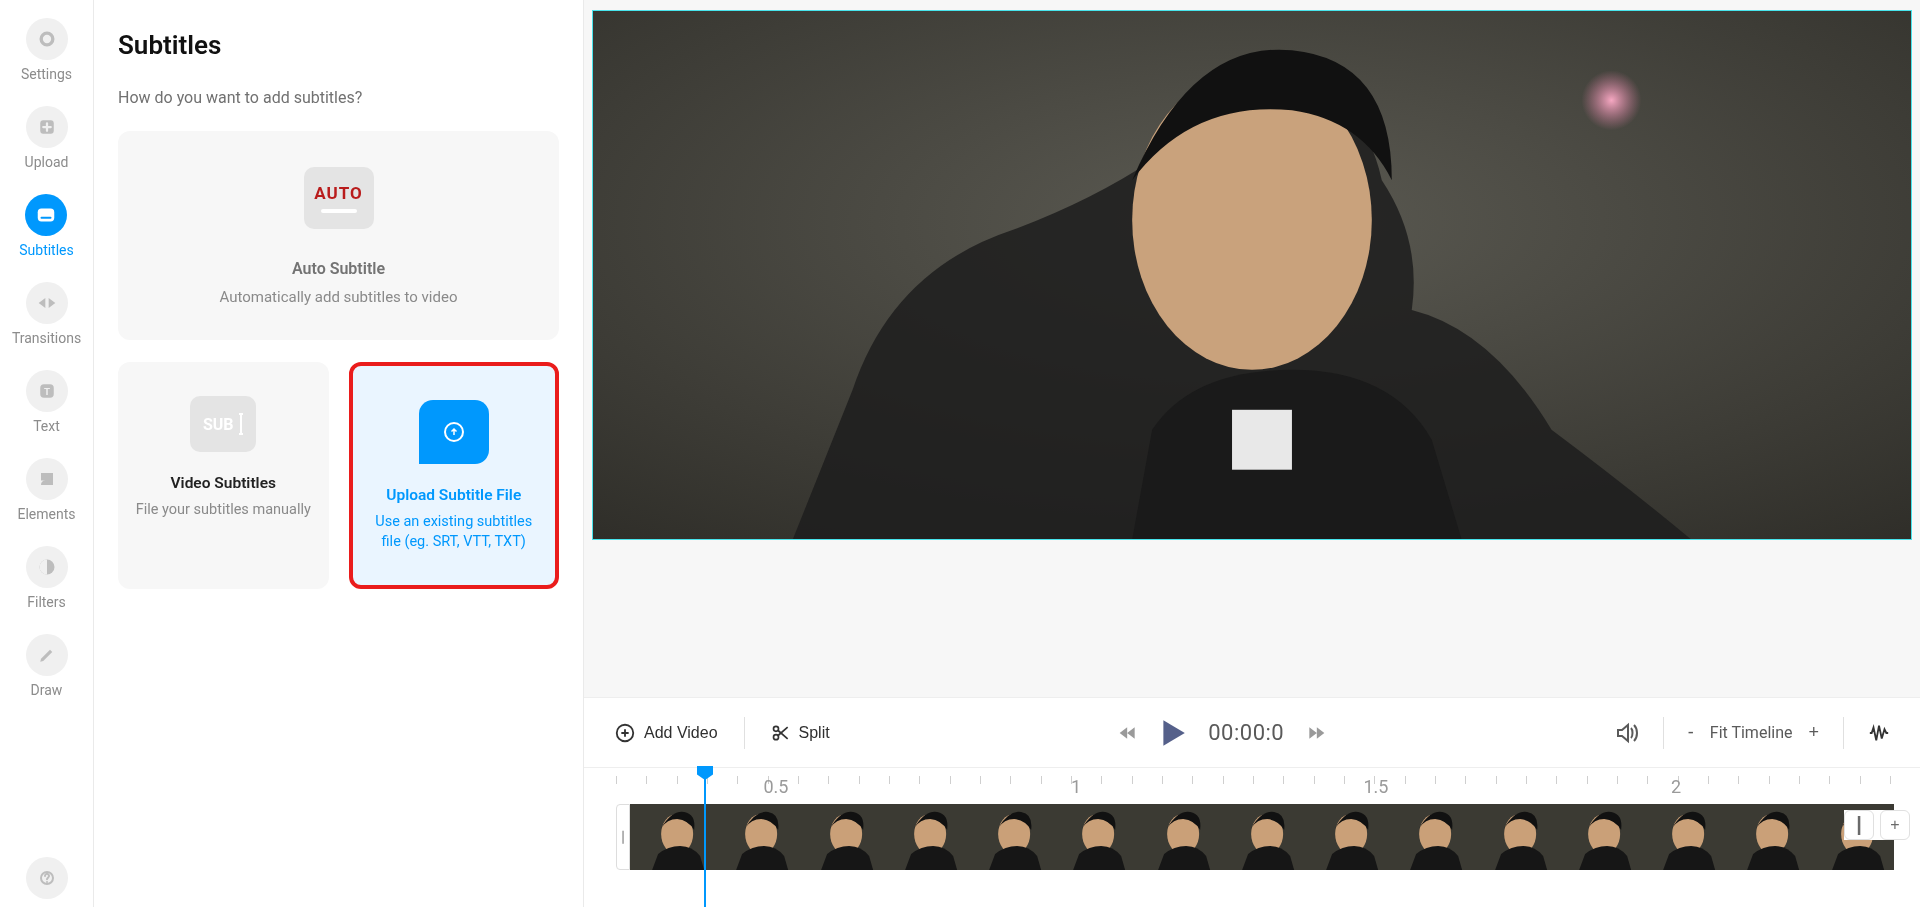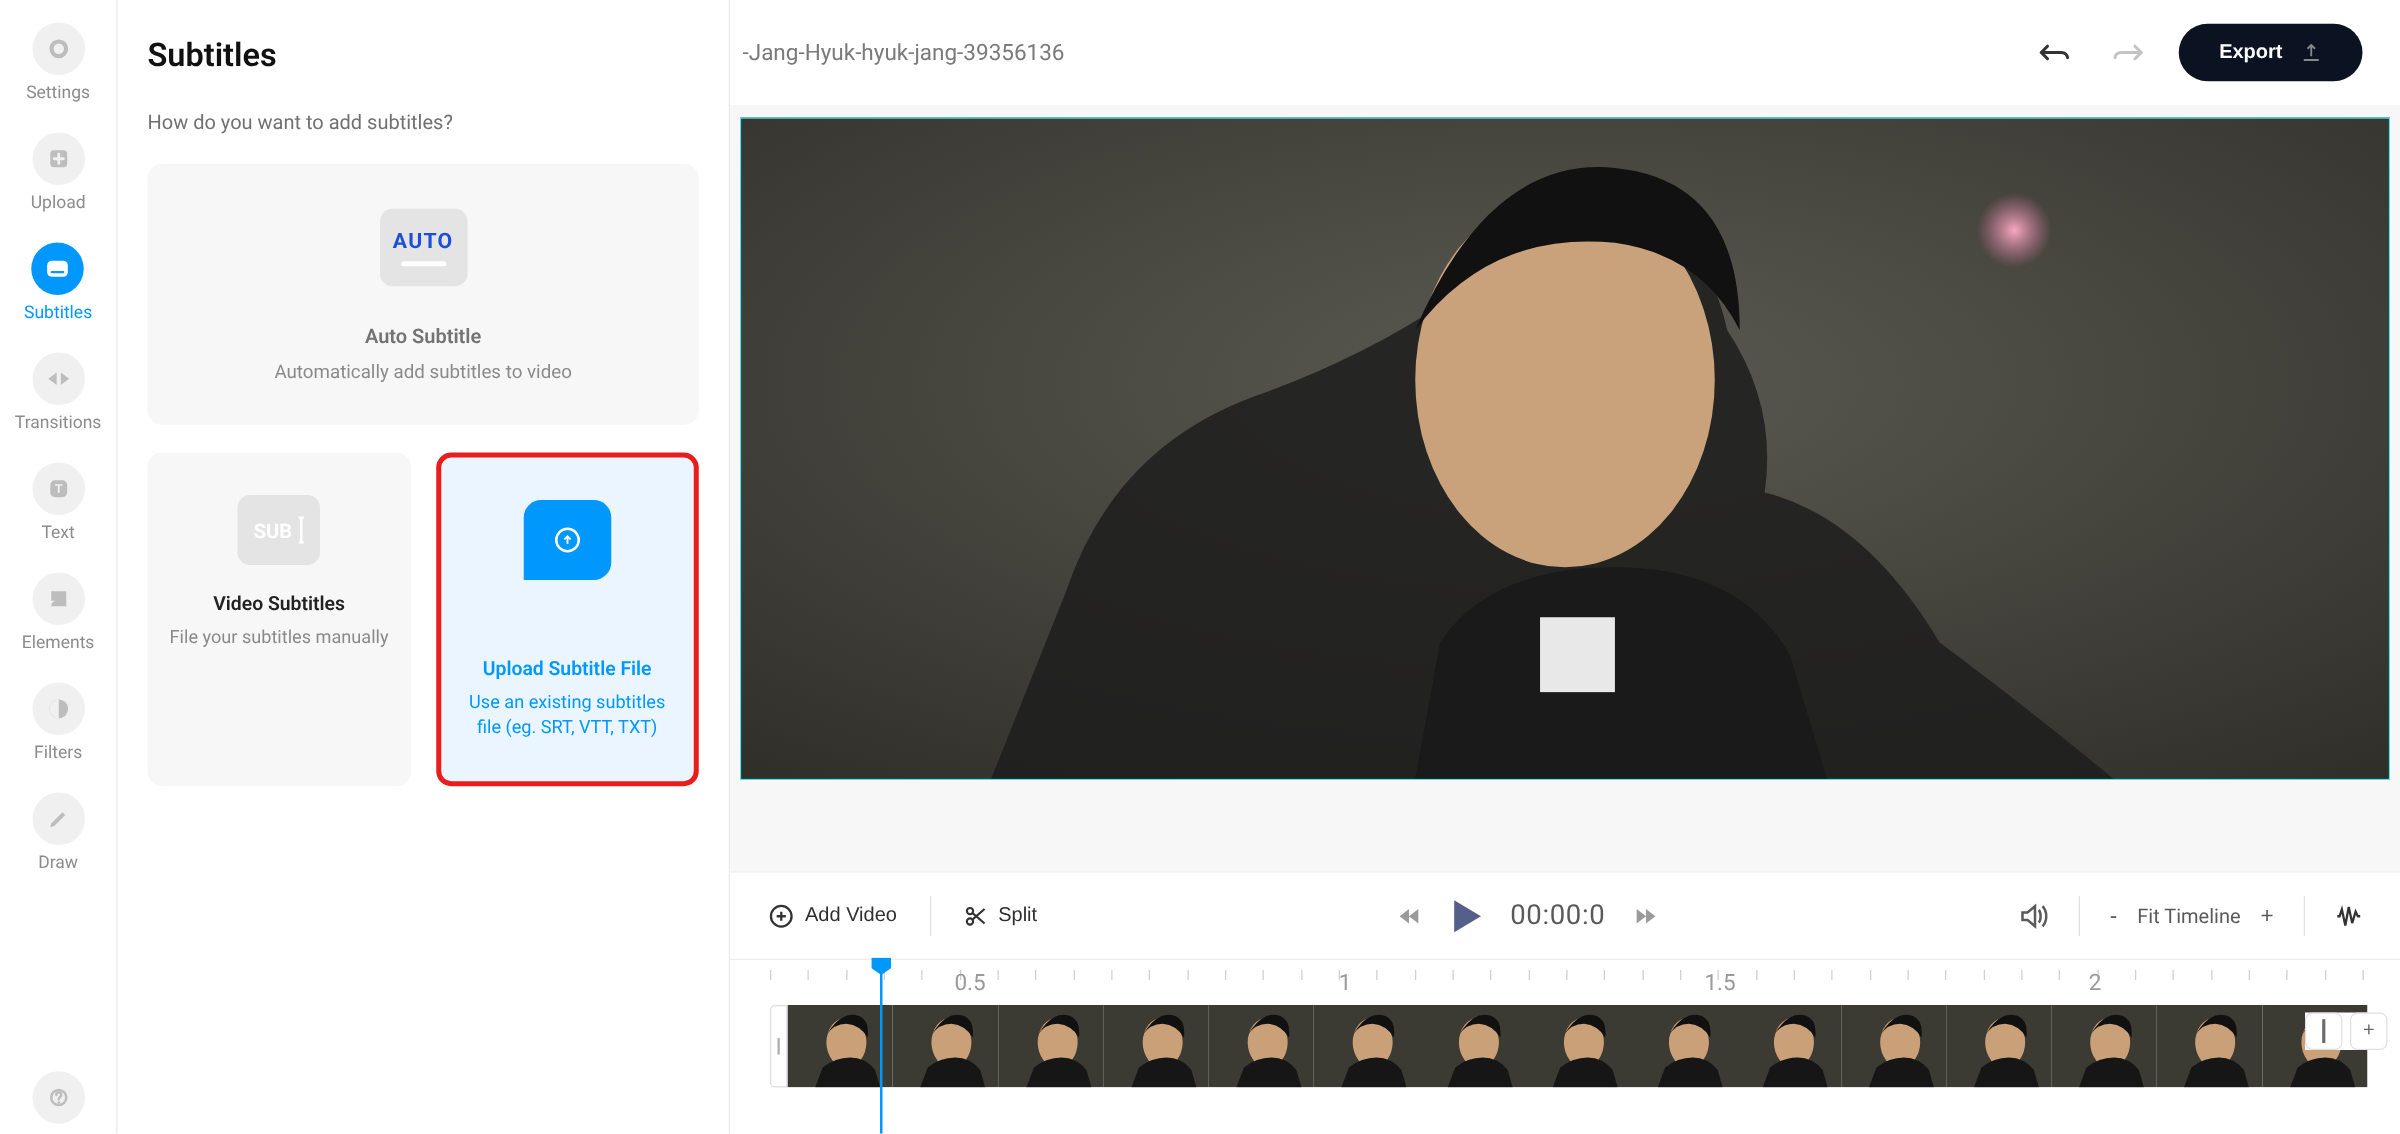--- a/index.html
+++ b/index.html
@@ -85,21 +85,21 @@
     margin-bottom: 22px;
     cursor: pointer;
   }
   .big-card .card-title { font-size: 16px; font-weight: 600; color: #737373; }
   .big-card .card-desc  { font-size: 15px; color: #8a8a8a; }
   .auto-icon {
     width: 70px; height: 62px;
     background: #e4e4e4;
     border-radius: 10px;
     display:flex; flex-direction:column; align-items:center; justify-content:center;
-    color:#1d4ed8; font-weight:700; font-size:17px; letter-spacing:1px;
+    color:#b91c1c; font-weight:700; font-size:17px; letter-spacing:1px;
     margin-bottom: 20px;
   }
   .auto-icon .bar { width: 36px; height:4px; background:#fff; margin-top:6px; border-radius:2px;}
 
   .two-cards {
     display: grid;
     grid-template-columns: 1fr 1fr;
     gap: 20px;
   }
   .small-card {
@@ -123,21 +123,21 @@
     display:flex; align-items:center; justify-content:center;
     color:#fff; font-weight:700; font-size:16px;
     margin-bottom: 14px;
   }
   .sub-icon span { display:flex; align-items:center; gap:4px;}
 
   .upload-card {
     background: #eaf5ff;
     border: 4px solid #ea1c1c;
   }
-  .upload-card .card-title { color:#0098fd;margin-top:40px; }
+  .upload-card .card-title { color:#0098fd; }
   .upload-card .card-desc  { color:#0098fd; }
   .upload-icon {
     width: 70px; height: 64px;
     background: #0098fd;
     border-radius: 14px 14px 14px 0;
     display:flex; align-items:center; justify-content:center;
     margin-bottom: 14px;
   }
   .upload-icon .arrow {
     width: 20px; height:20px; border-radius:50%; border:2px solid #fff;
@@ -408,39 +408,20 @@
         </div>
       </div>
       <div class="card-title">Upload Subtitle File</div>
       <div class="card-desc">Use an existing subtitles file (eg. SRT, VTT, TXT)</div>
     </div>
   </div>
 </div>
 
 <div class="main-area">
 
-  <div class="top-bar">
-    <div class="project-title">-Jang-Hyuk-hyuk-jang-39356136</div>
-    <button class="hist-btn">
-      <svg width="30" height="18" viewBox="0 0 30 18" fill="none" stroke="#333" stroke-width="2.5" stroke-linecap="round">
-          <path d="M4 9l5-5M4 9l5 5M4 9h16c3 0 5 2 5 4"></path>
-        </svg>
-    </button>
-    <button class="hist-btn">
-      <svg width="30" height="18" viewBox="0 0 30 18" fill="none" stroke="#c4c4c4" stroke-width="2.5" stroke-linecap="round">
-          <path d="M26 9l-5-5M26 9l-5 5M26 9H10c-3 0-5 2-5 4"></path>
-        </svg>
-    </button>
-    <button class="export-btn">
-      <span>Export</span>
-      <svg width="18" height="18" viewBox="0 0 24 24" fill="none" stroke="#888" stroke-width="2">
-          <path d="M12 16V4M8 8l4-4 4 4M4 20h16"></path>
-        </svg>
-    </button>
-  </div>
 
   <div class="preview-area">
     <div class="preview-frame">
       <svg class="ph-svg" viewBox="0 0 1320 530" preserveAspectRatio="xMidYMid slice">
         <defs>
           <radialGradient id="bg" cx="50%" cy="40%" r="80%">
             <stop offset="0%" stop-color="#5b5a52"></stop>
             <stop offset="100%" stop-color="#2e2d28"></stop>
           </radialGradient>
           <radialGradient id="pink" cx="50%" cy="50%" r="50%">

